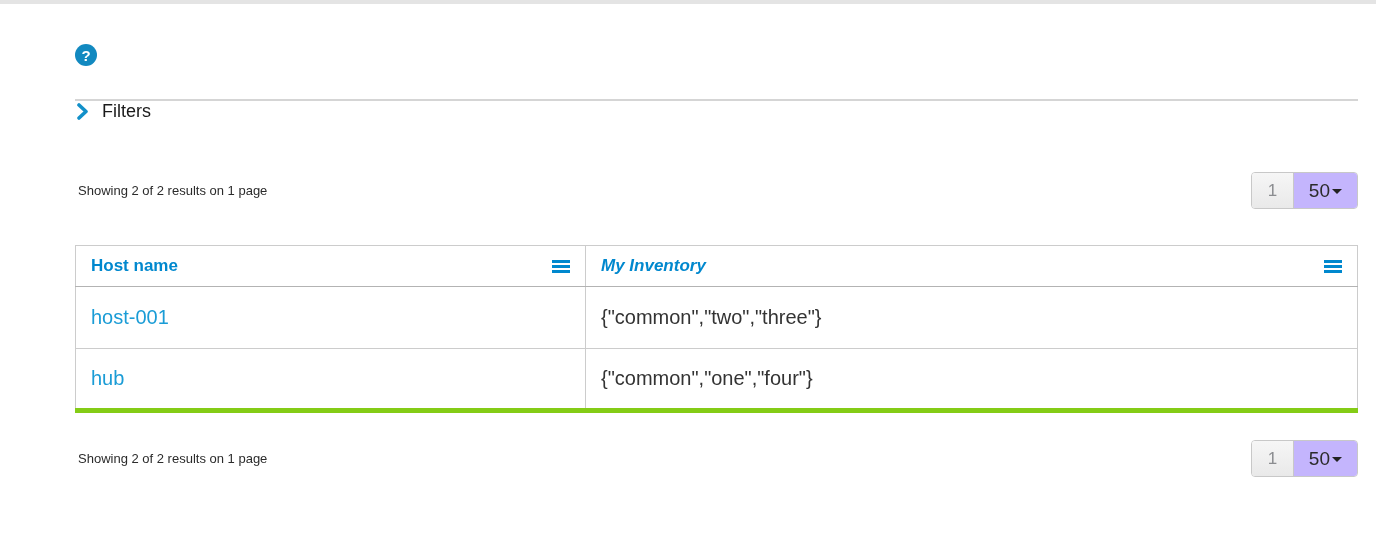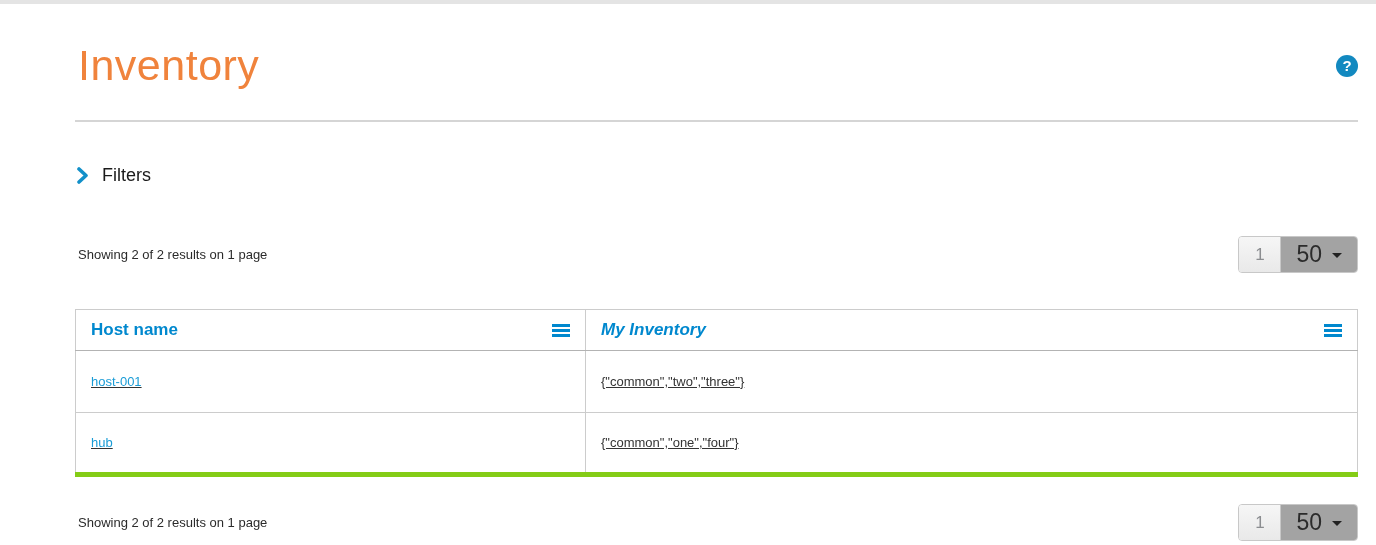--- a/index.html
+++ b/index.html
@@ -42,21 +42,20 @@
     cursor: pointer;
     user-select: none;
   }
   .title-divider {
     border: none;
     border-top: 2px solid #d5d5d5;
     margin-top: 33px;
   }
   
   .filters-row {
-    margin-top: 43px;
     display: flex;
     align-items: center;
     gap: 13px;
     cursor: pointer;
     width: fit-content;
     padding-left: 2px;
   }
   .chevron-icon { display: flex; align-items: center; }
   .filters-label {
     font-size: 18px;
@@ -90,25 +89,25 @@
     width: 42px;
     background: linear-gradient(#f6f6f6, #e9e9e9);
     border-right: 1px solid #c8c8c8;
     color: #8b8d90;
     font-size: 17px;
     cursor: pointer;
   }
   .page-size-btn {
     display: flex; align-items: center; justify-content: center;
     padding: 0 15px;
-    background: #a3a3a3;
+    background: #c4b5fd;
     color: #2b2b2b;
-    font-size: 23px;
-    cursor: pointer;
-    gap: 10px;
+    font-size: 19px;
+    cursor: pointer;
+    gap: 2px;
   }
   .caret-down-icon {
     width: 0; height: 0;
     border-left: 5px solid transparent;
     border-right: 5px solid transparent;
     border-top: 5px solid #222222;
     margin-top: 2px;
   }
   
   .inv-table {
@@ -139,46 +138,44 @@
     gap: 2px;
     cursor: pointer;
     padding: 2px 0;
   }
   .col-menu-icon span {
     display: block;
     width: 18px; height: 3px;
     background: #0088ce;
   }
   .inv-table td {
-    font-size: 13px;
+    font-size: 20px;
     color: #333333;
     padding: 12px 15px;
     height: 62px;
     border-bottom: 1px solid #cccccc;
     border-right: 1px solid #cccccc;
-    text-decoration: underline;
   }
   .inv-table td:last-child { border-right: none; }
   .inv-table tr:last-child td { border-bottom: 5px solid #84cc16; }
   .col-host { width: 510px; }
   .host-link {
     color: #1a9cd6;
     text-decoration: none;
     cursor: pointer;
   }
 </style>
 </head>
 <body>
 
 <div class="top-strip"></div>
 
 <div class="page">
 
   <div class="title-row">
-    <h1 class="page-title">Inventory</h1>
     <div class="help-icon">?</div>
   </div>
   <hr class="title-divider">
 
   <div class="filters-row">
     <span class="chevron-icon">
       <svg width="12" height="17" viewBox="0 0 12 17">
         <polyline points="2,2 9,8.5 2,15" fill="none" stroke="#1290c9" stroke-width="3.6" stroke-linecap="round" stroke-linejoin="round"></polyline>
       </svg>
     </span>

